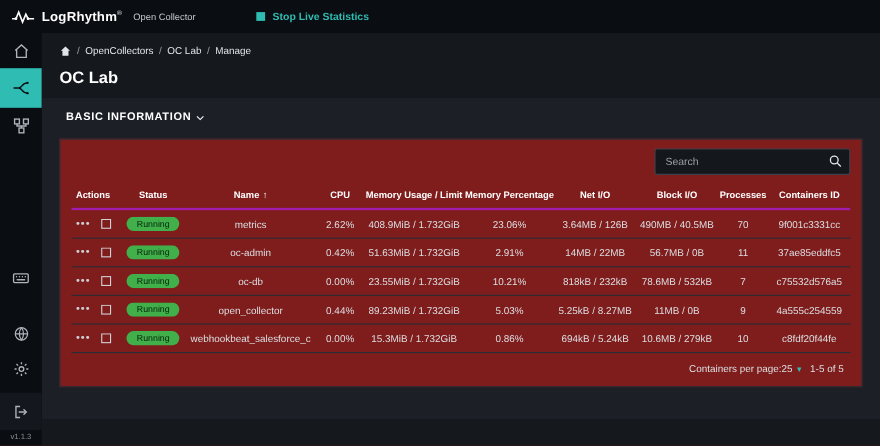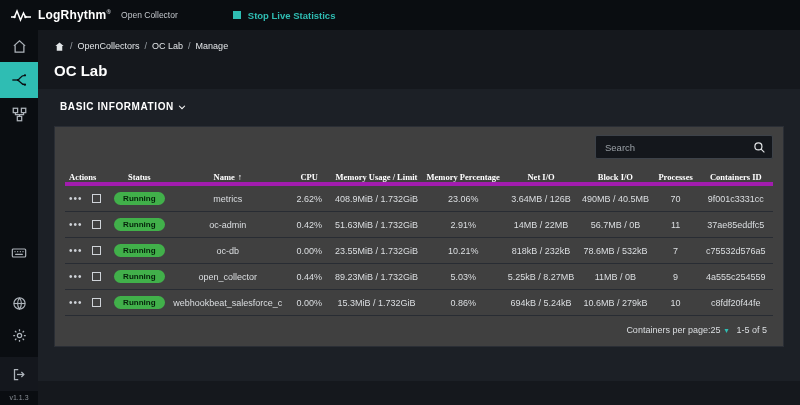--- a/index.html
+++ b/index.html
@@ -36,45 +36,45 @@
   .crumb { cursor:pointer; }
   .crumb-sep { color:#9aa0a6; }
   .bc-home { color:#e2e5e8; display:flex; align-items:center; cursor:pointer; }
   .page-title { font-size:15px; font-weight:bold; color:#ffffff; padding:8px 16px 10px; }
 
   .basic-panel { background:#1c2026; margin:0; padding:12px 16px 12px; height:292px; }
   .section-header { display:flex; align-items:center; gap:3px; font-size:10px; font-weight:bold;
     letter-spacing:.6px; color:#ffffff; cursor:pointer; padding-left:6px; }
   .section-header svg { display:block; }
 
-  .table-card { background:#404040; margin-top:14px; padding:8px 10px 4px; border:1px solid #2a2e35; }
+  .table-card { background:#7f1d1d; margin-top:14px; padding:8px 10px 4px; border:1px solid #2a2e35; }
   .search-row { display:flex; justify-content:flex-end; margin-bottom:6px; }
   .search-box { position:relative; width:178px; }
   .search-box input { width:100%; height:24px; background:#14171c; border:1px solid #3d4249;
     border-radius:2px; color:#e6e8ea; font-size:9.5px; padding:0 26px 0 9px;
     font-family:inherit; }
   .search-box input::placeholder { color:#9aa0a6; }
   .search-icon { position:absolute; right:7px; top:5px; color:#e6e8ea; cursor:pointer; }
 
   .thead, .trow { display:grid;
     grid-template-columns:6.5% 8% 17% 6% 13% 11.5% 10.5% 10.5% 6.5% 10.5%;
     align-items:center; }
   .thead { font-size:8.5px; font-weight:bold; color:#ffffff;
-    border-bottom:4px solid #a21caf; padding:7px 0 0;font-family:Liberation Serif, serif; }
+    border-bottom:2px solid #a21caf; padding:7px 0 7px; }
   .th { text-align:center; cursor:pointer; white-space:nowrap; }
   .th.actions { text-align:left; padding-left:4px; }
   .sort-arrow { margin-left:3px; font-weight:bold; }
   .trow { font-size:9px; color:#dcdfe2; border-bottom:1px solid #282c33; height:26px; }
   .cell { text-align:center; white-space:nowrap; overflow:hidden; text-overflow:ellipsis; }
   .cell.actions { display:flex; align-items:center; gap:9px; padding-left:4px; }
   .dots-btn { background:none; border:none; color:#cfd3d8; font-size:10px; letter-spacing:1px;
     cursor:pointer; line-height:1; padding:0; font-family:inherit; }
   .stop-btn { width:9px; height:9px; border:1.5px solid #cfd3d8; background:none; cursor:pointer;
     padding:0; display:inline-block; }
-  .badge { background:#41b04a; color:#06220b; font-size:8px; font-weight:bold;
+  .badge { background:#41b04a; color:#06220b; font-size:8px; font-weight:normal;
     padding:2px 9px; border-radius:9px; display:inline-block; }
 
   .pagination { display:flex; justify-content:flex-end; align-items:center; 
     font-size:9px; color:#dcdfe2; padding:9px 6px 7px; }
   .page-size { display:flex; align-items:center; gap:4px; cursor:pointer; }
   .caret { color:#2fbdb3; font-size:8px; }
   .page-range { margin-left:8px; }
 </style>
 </head>
 <body>

